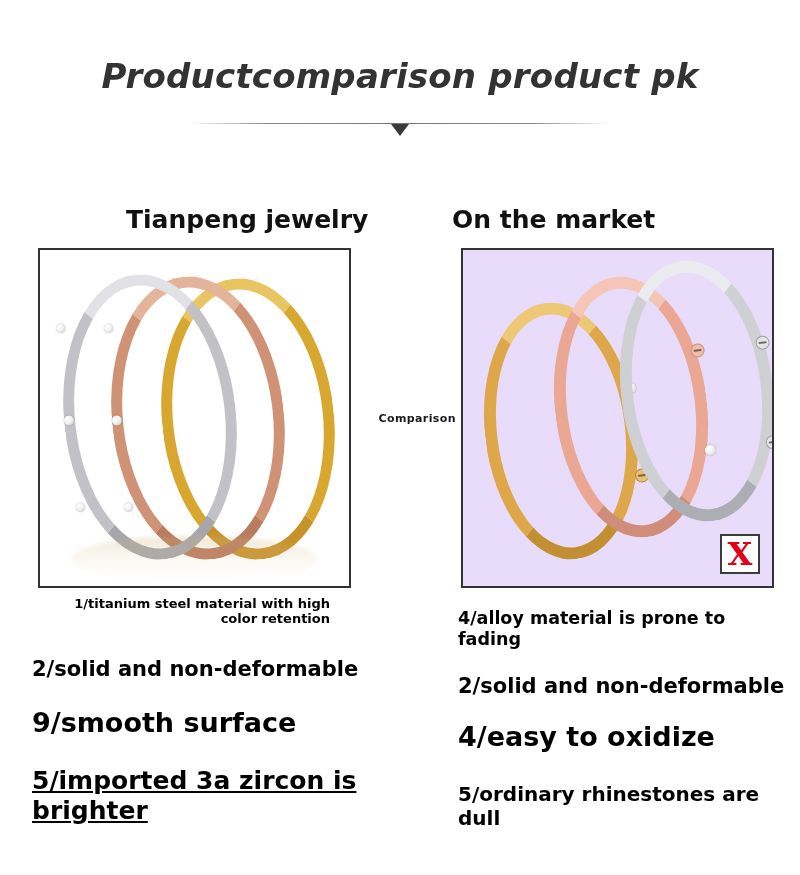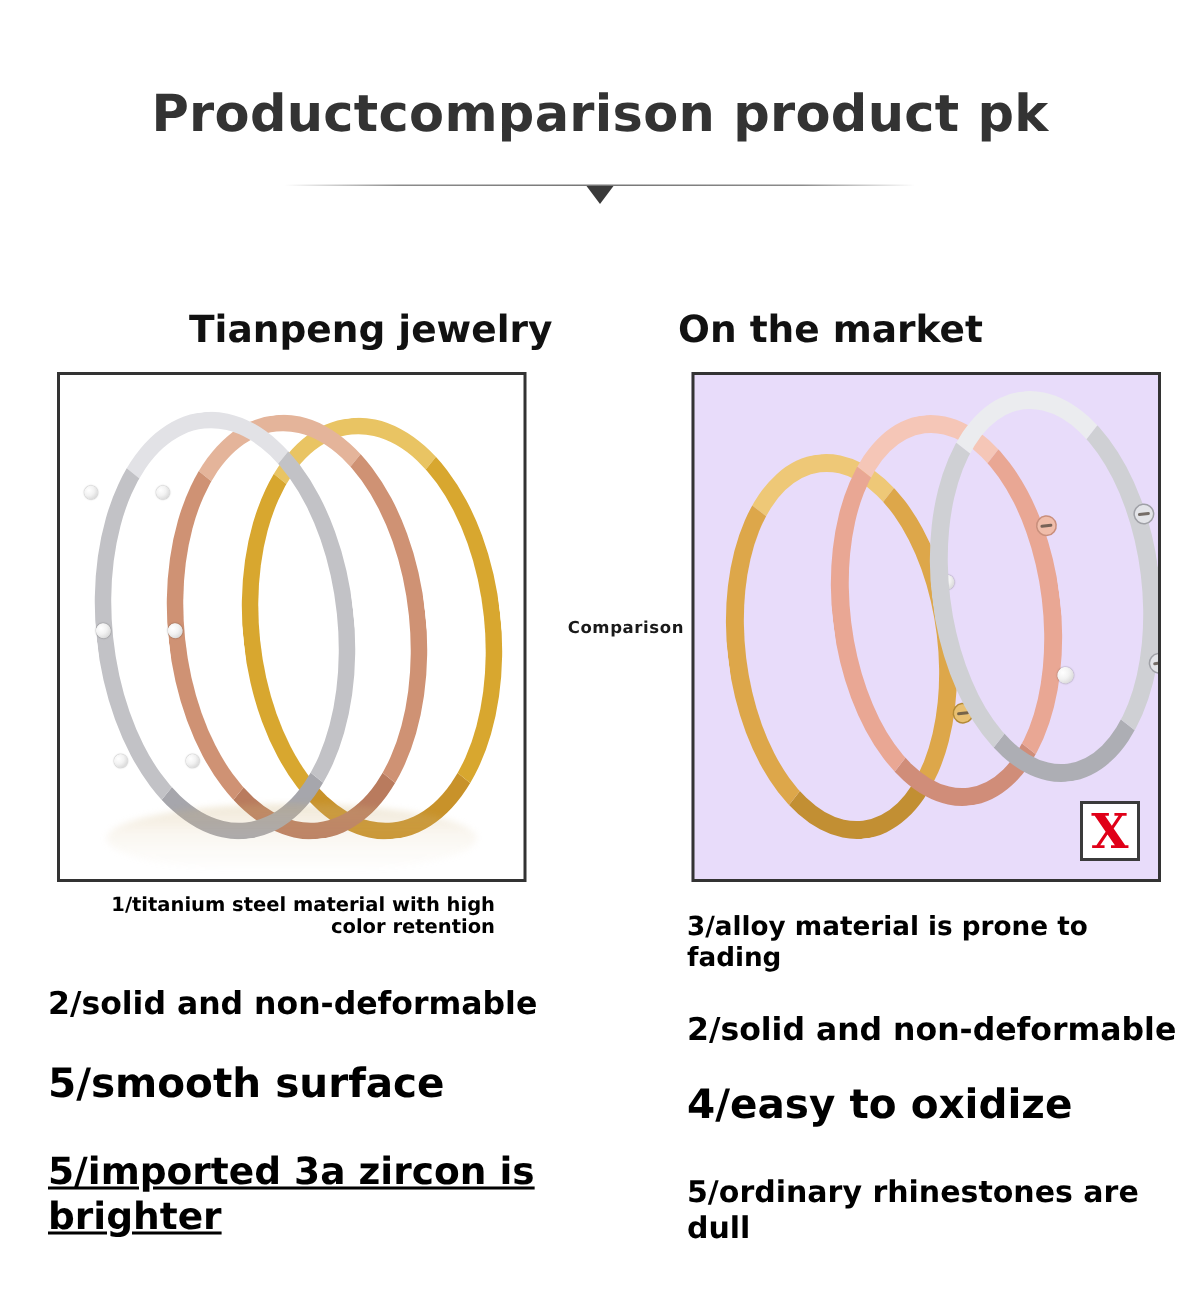--- a/index.html
+++ b/index.html
@@ -13,20 +13,21 @@
     font-family: "DejaVu Sans", "Liberation Sans", sans-serif;
     overflow: hidden;
     position: relative;
   }
 
   
   .title-block {
     width: 100%;
     padding-top: 58px;
     text-align: center;
+    font-style: italic;
   }
   .main-title {
     font-size: 34px;
     font-weight: bold;
     color: #333333;
     letter-spacing: 0.2px;
     line-height: 1.1;
   }
   .divider-wrap {
     position: relative;
@@ -271,22 +272,22 @@
     <div class="screw" style="left:128px; top:72px; width:14px; height:14px; background:#e3e4e8; border:1px solid #9fa0a6;"></div>
     <div class="screw" style="left:126px; top:172px; width:14px; height:14px; background:#e3e4e8; border:1px solid #9fa0a6;"></div>
   </div>
 
   <div class="x-badge">X</div>
 </div>
 
 <div class="features left">
   <div class="feat f1">1/titanium steel material with high color retention</div>
   <div class="feat f2">2/solid and non-deformable</div>
-  <div class="feat f4">5/smooth surface</div>
+  <div class="feat f4">9/smooth surface</div>
   <div class="feat f5">5/imported 3a zircon is brighter</div>
 </div>
 
 <div class="features right">
-  <div class="feat f1">3/alloy material is prone to fading</div>
+  <div class="feat f1">4/alloy material is prone to fading</div>
   <div class="feat f2">2/solid and non-deformable</div>
   <div class="feat f3">4/easy to oxidize</div>
   <div class="feat f5">5/ordinary rhinestones are dull</div>
 </div>
 
 </body></html>

